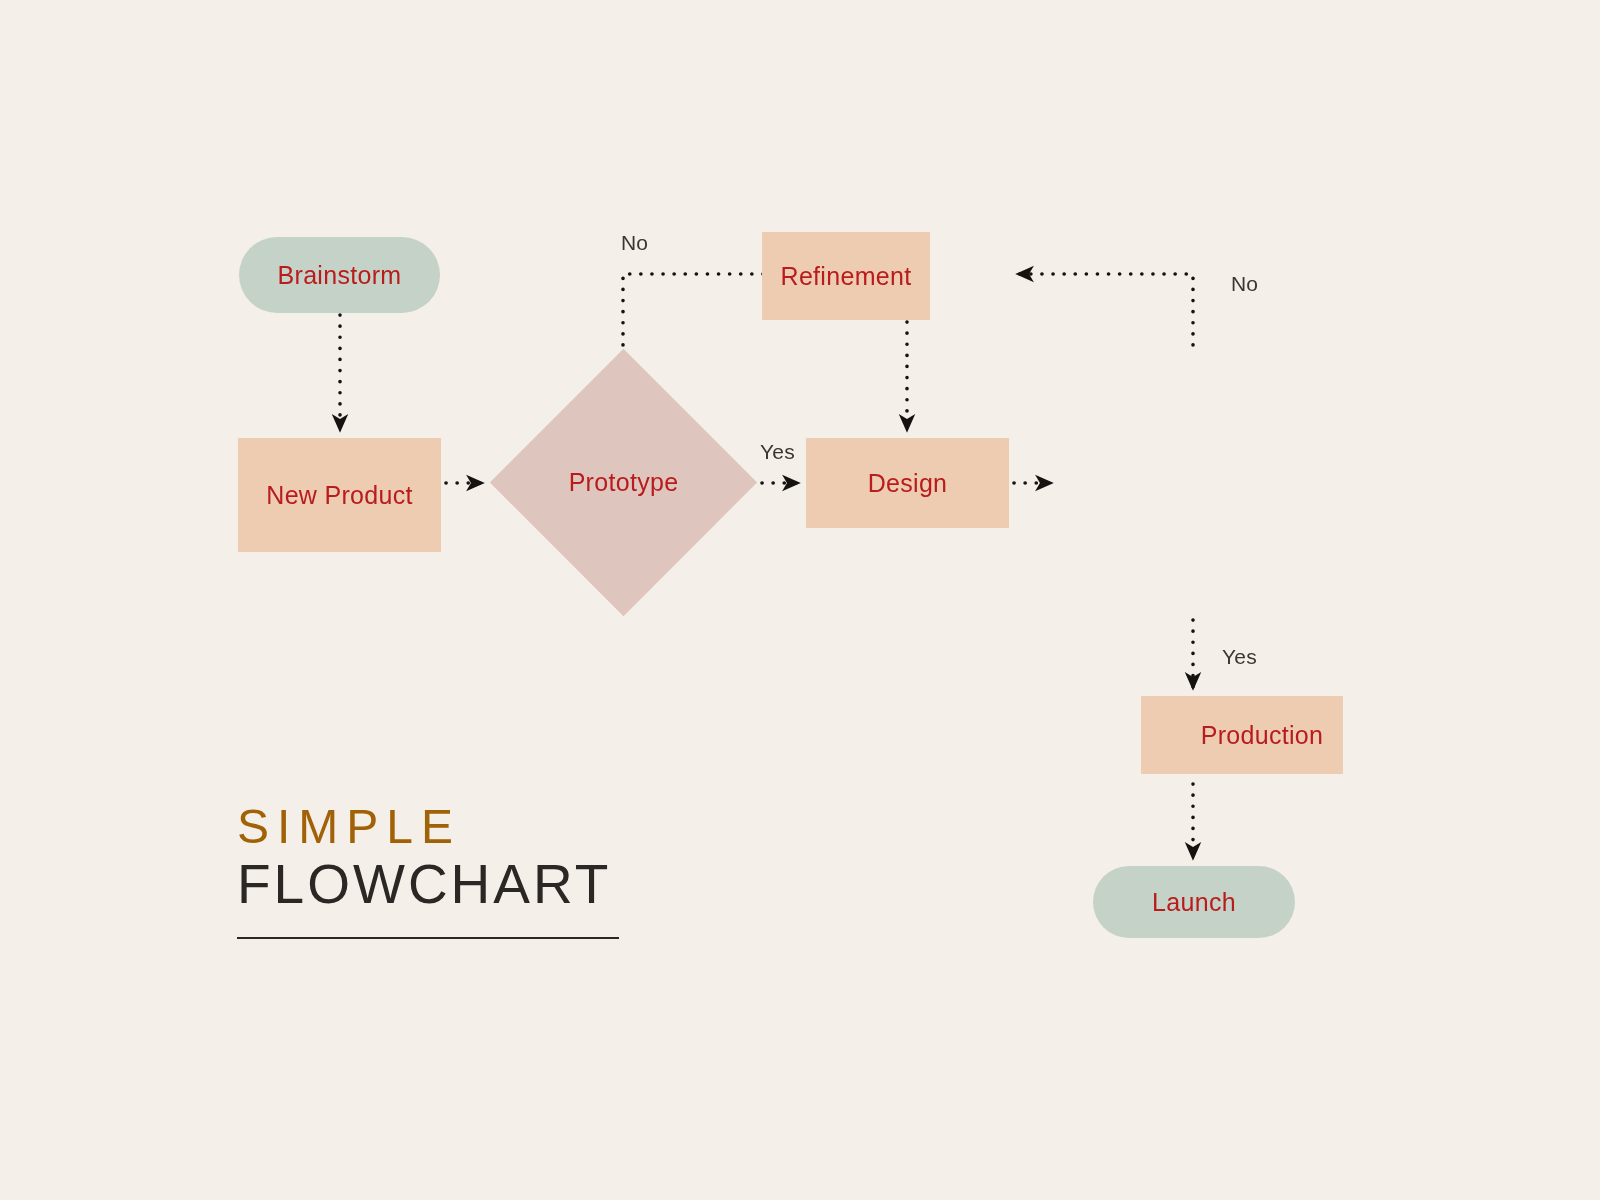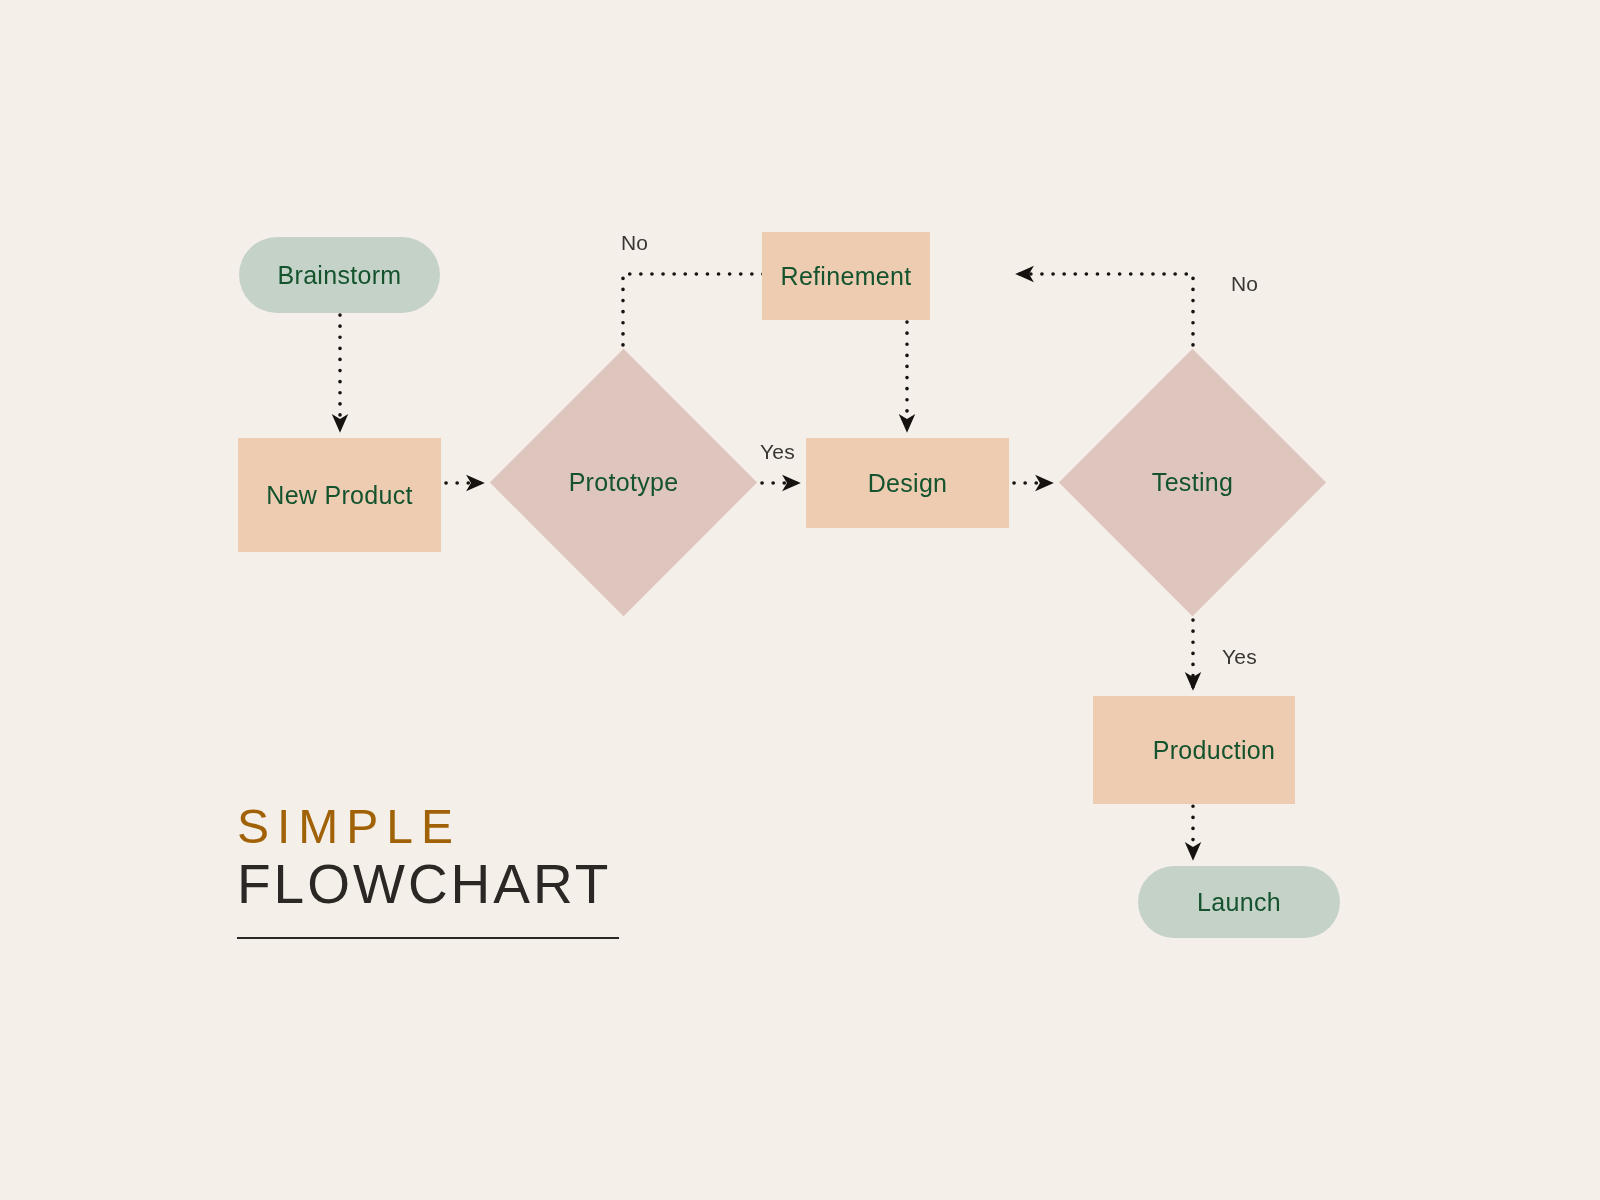--- a/index.html
+++ b/index.html
@@ -30,21 +30,21 @@
     pointer-events: none;
   }
 
   
   .node {
     position: absolute;
     display: flex;
     align-items: center;
     justify-content: center;
     box-sizing: border-box;
-    color: #14532d;
+    color: #b91c1c;
     font-size: 25px;
     font-weight: 400;
     letter-spacing: 0.3px;
     line-height: 1;
   }
   .node .node-label {
     position: relative;
     z-index: 2;
     white-space: nowrap;
   }
@@ -159,30 +159,26 @@
   </div>
 
   <div class="node shape-rect" style="left:762px; top:232px; width:168px; height:88px;">
     <span class="node-label">Refinement</span>
   </div>
 
   <div class="node shape-rect" style="left:806px; top:438px; width:203px; height:90px;text-align:center;">
     <span class="node-label">Design</span>
   </div>
 
-  <div class="node shape-diamond" style="left:1059px; top:349px; width:267px; height:267px;">
-    <span class="diamond-body"></span>
-    <span class="node-label">Testing</span>
-  </div>
 
-  <div class="node shape-rect" style="left:1093px; top:696px; width:202px; height:108px;padding-left:40px;">
+  <div class="node shape-rect" style="left:1141px; top:696px; width:202px; height:78px;padding-left:40px;">
     <span class="node-label">Production</span>
   </div>
 
-  <div class="node shape-pill" style="left:1138px; top:866px; width:202px; height:72px;">
+  <div class="node shape-pill" style="left:1093px; top:866px; width:202px; height:72px;">
     <span class="node-label">Launch</span>
   </div>
 
   <div class="edge-label" style="left:621px; top:232px;">No</div>
 
   <div class="edge-label" style="left:1231px; top:273px;">No</div>
 
   <div class="edge-label" style="left:760px; top:441px;">Yes</div>
 
   <div class="edge-label" style="left:1222px; top:646px;">Yes</div>

